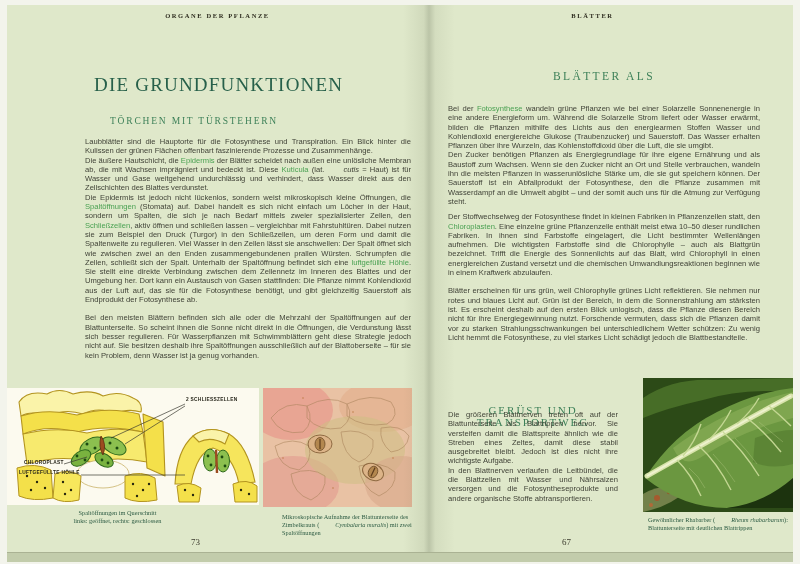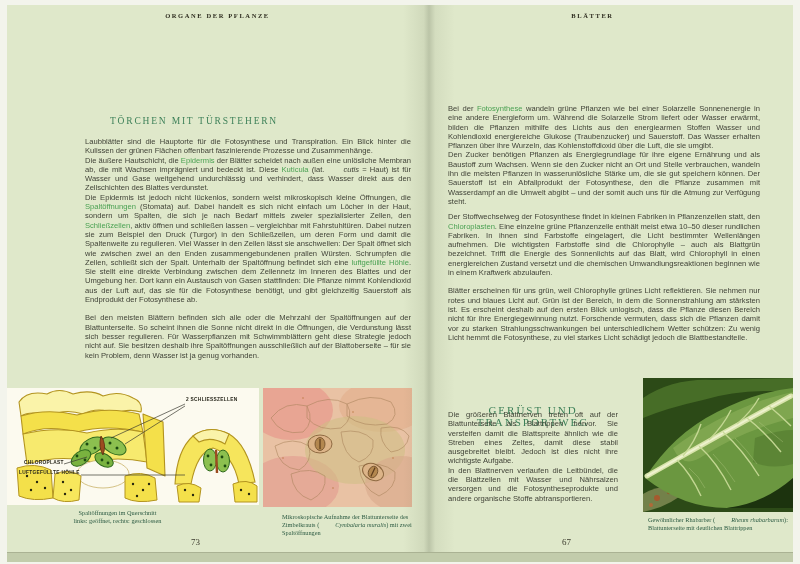--- a/index.html
+++ b/index.html
@@ -38,20 +38,21 @@
 </style>
 </head>
 <body>
 
 <div class="stage">
   <div class="book"></div>
   <div class="book-edge"></div>
 
   <div class="abs running-head" style="left:85px;top:12px;width:265px;">ORGANE DER PFLANZE</div>
 
+  <div class="abs chapter-title" style="left:94px;top:74px;">DIE GRUNDFUNKTIONEN</div>
 
   <div class="abs subhead" style="left:110px;top:116px;">TÖRCHEN MIT TÜRSTEHERN</div>
 
   <div class="abs body-col" style="left:85px;top:137px;width:326px;">
     <p><span>Laubblätter sind die Hauptorte für die Fotosynthese und Transpiration. Ein Blick hinter die Kulissen der grünen Flächen offenbart faszinierende Prozesse und Zusammenhänge.</span></p>
     <p><span>Die äußere Hautschicht, die </span><span class="hl">Epidermis</span><span> der Blätter scheidet nach außen eine unlösliche Membran ab, die mit Wachsen imprägniert und bedeckt ist. Diese </span><span class="hl">Kuticula</span><span> (lat. </span><span class="it">cutis</span><span> = Haut) ist für Wasser und Gase weitgehend undurchlässig und verhindert, dass Wasser direkt aus den Zellschichten des Blattes verdunstet.</span></p>
     <p><span>Die Epidermis ist jedoch nicht lückenlos, sondern weist mikroskopisch kleine Öffnungen, die </span><span class="hl">Spaltöffnungen</span><span> (Stomata) auf. Dabei handelt es sich nicht einfach um Löcher in der Haut, sondern um Spalten, die sich je nach Bedarf mittels zweier spezialisierter Zellen, den </span><span class="hl">Schließzellen</span><span>, aktiv öffnen und schließen lassen – vergleichbar mit Fahrstuhltüren. Dabei nutzen sie zum Beispiel den Druck (Turgor) in den Schließzellen, um deren Form und damit die Spaltenweite zu regulieren. Viel Wasser in den Zellen lässt sie anschwellen: Der Spalt öffnet sich wie zwischen zwei an den Enden zusammengebundenen prallen Würsten. Schrumpfen die Zellen, schließt sich der Spalt. Unterhalb der Spaltöffnung befindet sich eine </span><span class="hl">luftgefüllte Höhle</span><span>. Sie stellt eine direkte Verbindung zwischen dem Zellennetz im Inneren des Blattes und der Umgebung her. Dort kann ein Austausch von Gasen stattfinden: Die Pflanze nimmt Kohlendioxid aus der Luft auf, das sie für die Fotosynthese benötigt, und gibt gleichzeitig Sauerstoff als Endprodukt der Fotosynthese ab.</span></p>
     <p class="gap"><span>Bei den meisten Blättern befinden sich alle oder die Mehrzahl der Spaltöffnungen auf der Blattunterseite. So scheint ihnen die Sonne nicht direkt in die Öffnungen, die Verdunstung lässt sich besser regulieren. Für Wasserpflanzen mit Schwimmblättern geht diese Strategie jedoch nicht auf. Sie besitzen deshalb ihre Spaltöffnungen ausschließlich auf der Blattoberseite – für sie kein Problem, denn Wasser ist ja genug vorhanden.</span></p>
   </div>
 
@@ -179,20 +180,21 @@
       </g>
     </svg>
   </div>
   <div class="abs caption" style="left:282px;top:513px;width:132px;"><span>Mikroskopische Aufnahme der Blattunterseite des Zimbelkrauts (</span><span class="it">Cymbalaria muralis</span><span>) mit zwei Spaltöffnungen</span></div>
 
   <div class="abs pagenum" style="left:191px;top:537px;">73</div>
 
   <div class="abs running-head" style="left:530px;top:12px;width:125px;">BLÄTTER</div>
 
   <div class="abs subhead-c" style="left:448px;top:70px;width:312px;">
+    <div>BLÄTTER ALS</div>
   </div>
 
   <div class="abs body-col" style="left:448px;top:104px;width:312px;">
     <p><span>Bei der </span><span class="hl">Fotosynthese</span><span> wandeln grüne Pflanzen wie bei einer Solarzelle Sonnenenergie in eine andere Energieform um. Während die Solarzelle Strom liefert oder Wasser erwärmt, bilden die Pflanzen mithilfe des Lichts aus den energiearmen Stoffen Wasser und Kohlendioxid energiereiche Glukose (Traubenzucker) und Sauerstoff. Das Wasser erhalten Pflanzen über ihre Wurzeln, das Kohlenstoffdioxid über die Luft, die sie umgibt.</span></p>
     <p><span>Den Zucker benötigen Pflanzen als Energiegrundlage für ihre eigene Ernährung und als Baustoff zum Wachsen. Wenn sie den Zucker nicht an Ort und Stelle verbrauchen, wandeln ihn die meisten Pflanzen in wasserunlösliche Stärke um, die sie gut speichern können. Der Sauerstoff ist ein Abfallprodukt der Fotosynthese, den die Pflanze zusammen mit Wasserdampf an die Umwelt abgibt – und der somit auch uns für die Atmung zur Verfügung steht.</span></p>
     <p class="gap-sm"><span>Der Stoffwechselweg der Fotosynthese findet in kleinen Fabriken in Pflanzenzellen statt, den </span><span class="hl">Chloroplasten</span><span>. Eine einzelne grüne Pflanzenzelle enthält meist etwa 10–50 dieser rundlichen Fabriken. In ihnen sind Farbstoffe eingelagert, die Licht bestimmter Wellenlängen aufnehmen. Die wichtigsten Farbstoffe sind die Chlorophylle – auch als Blattgrün bezeichnet. Trifft die Energie des Sonnenlichts auf das Blatt, wird Chlorophyll in einen energiereichen Zustand versetzt und die chemischen Umwandlungsreaktionen beginnen wie in einem Kraftwerk abzulaufen.</span></p>
     <p class="gap"><span>Blätter erscheinen für uns grün, weil Chlorophylle grünes Licht reflektieren. Sie nehmen nur rotes und blaues Licht auf. Grün ist der Bereich, in dem die Sonnenstrahlung am stärksten ist. Es erscheint deshalb auf den ersten Blick unlogisch, dass die Pflanze diesen Bereich nicht für ihre Energiegewinnung nutzt. Forschende vermuten, dass sich die Pflanzen damit vor zu starken Strahlungsschwankungen bei unterschiedlichem Wetter schützen: Zu wenig Licht hemmt die Fotosynthese, zu viel starkes Licht schädigt jedoch die Blattbestandteile.</span></p>
   </div>
 
   <div class="abs subhead-c2" style="left:448px;top:381px;width:170px;">

